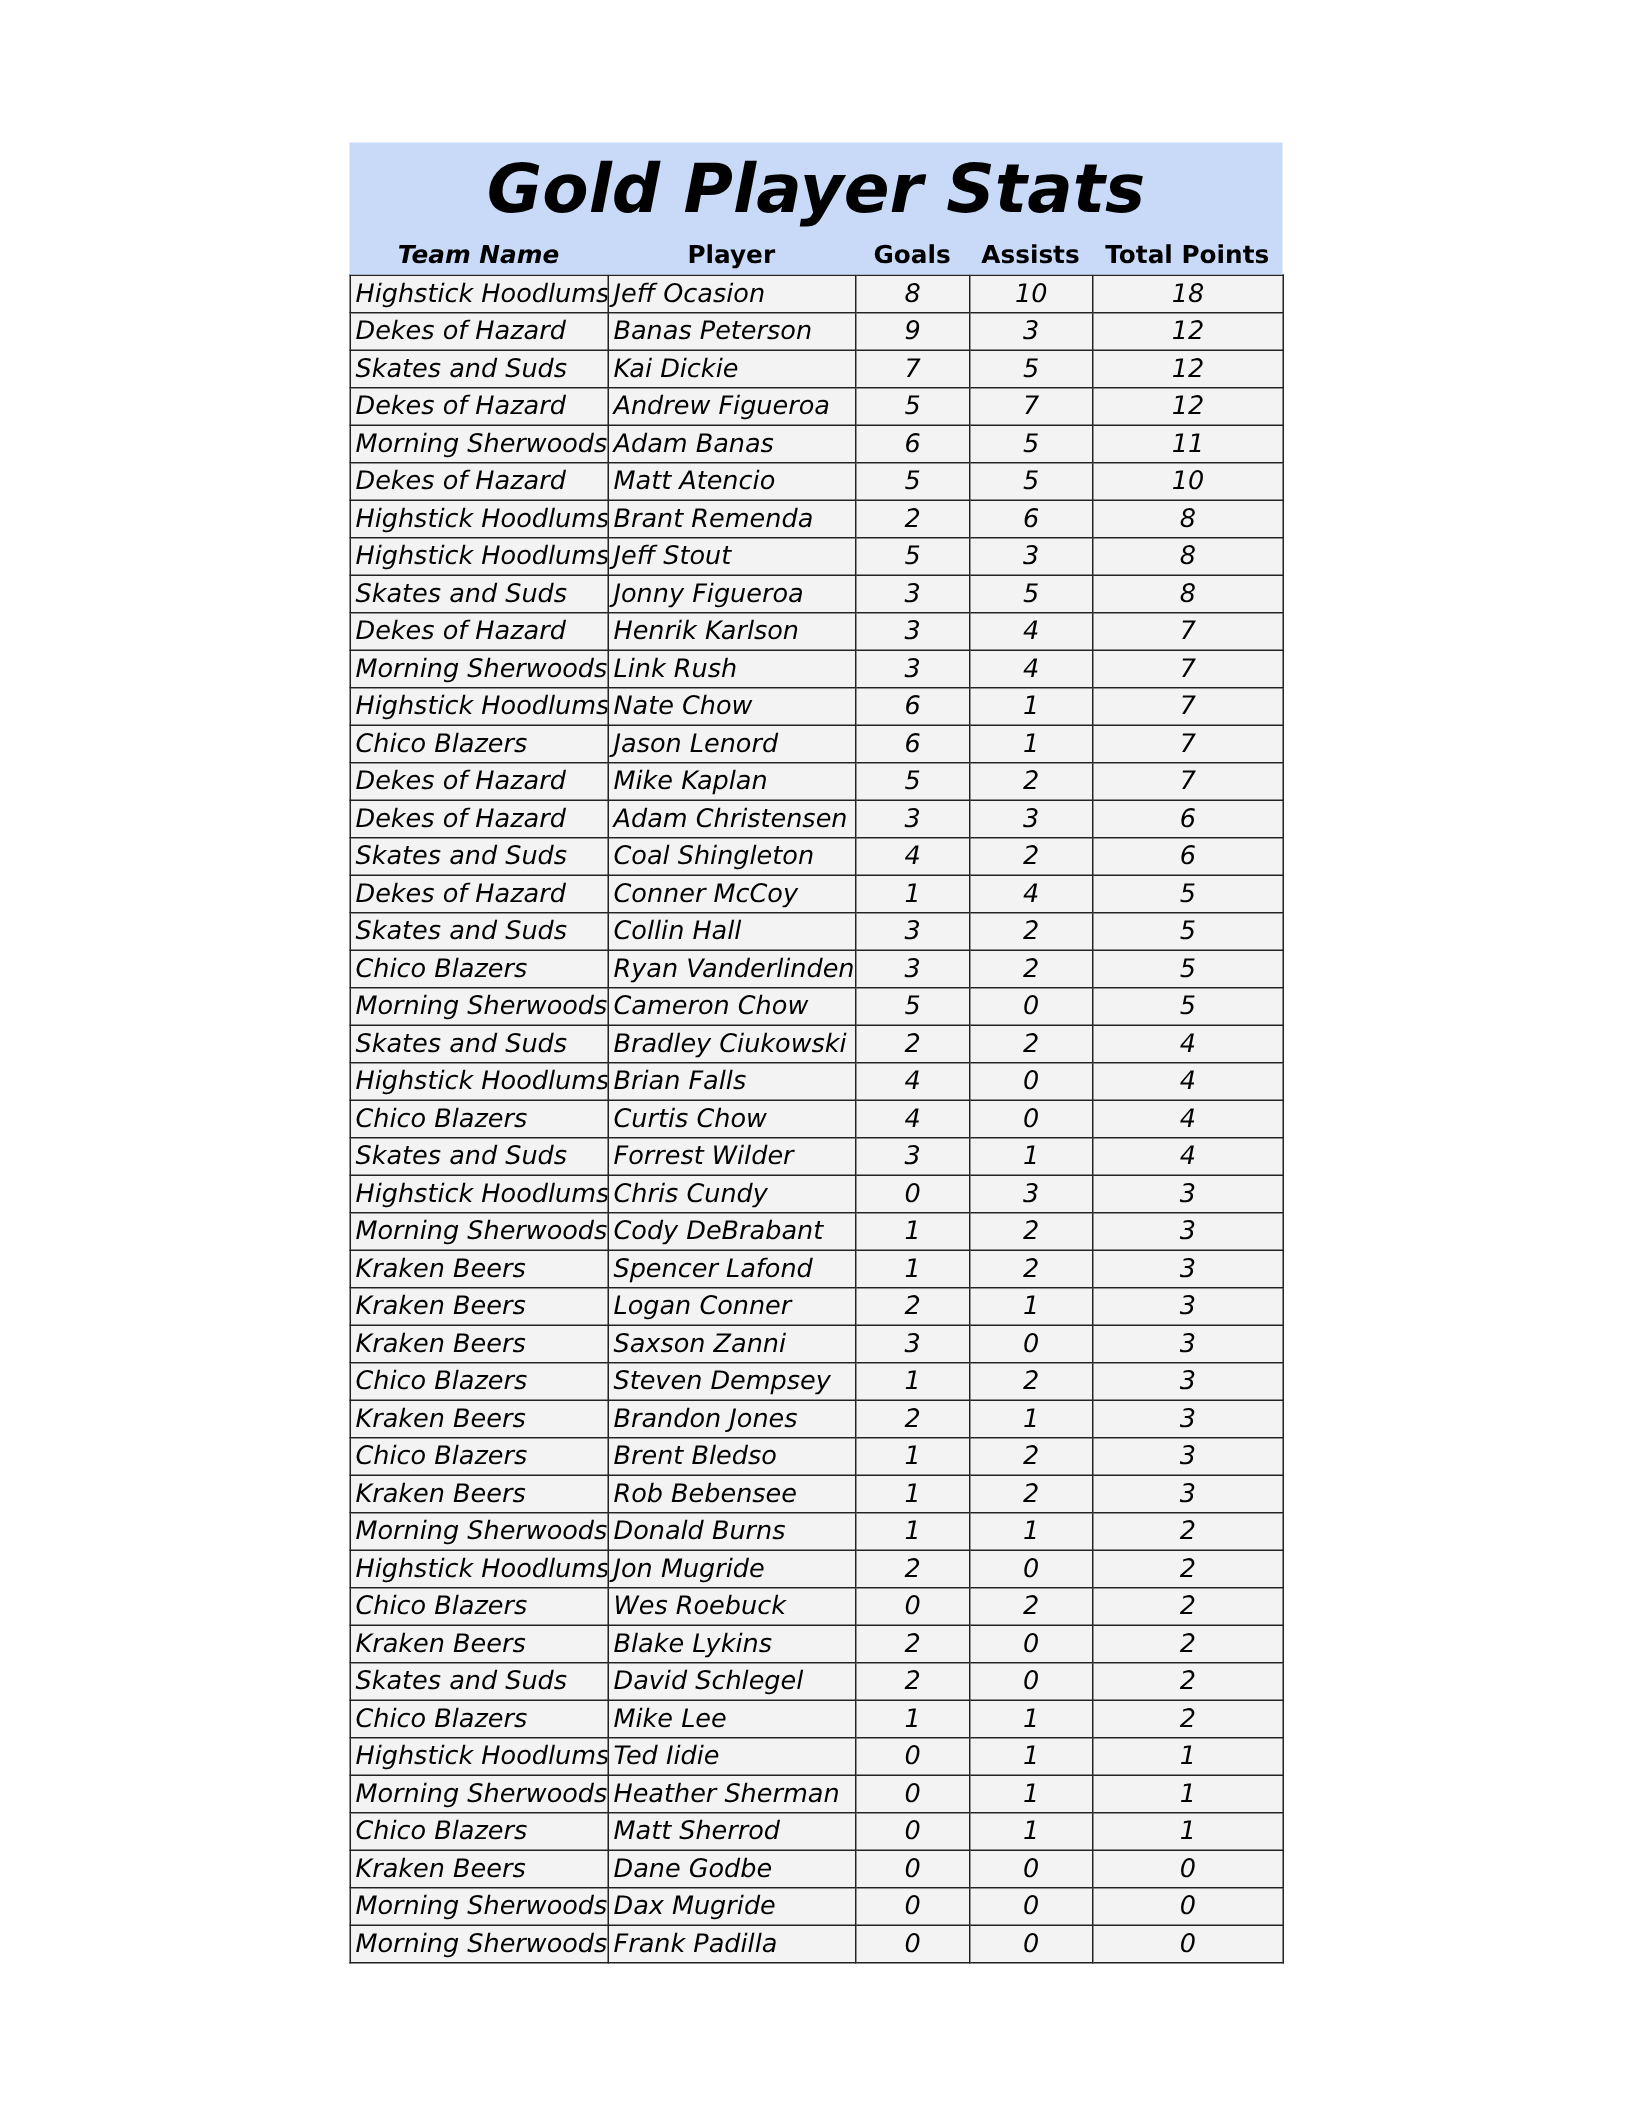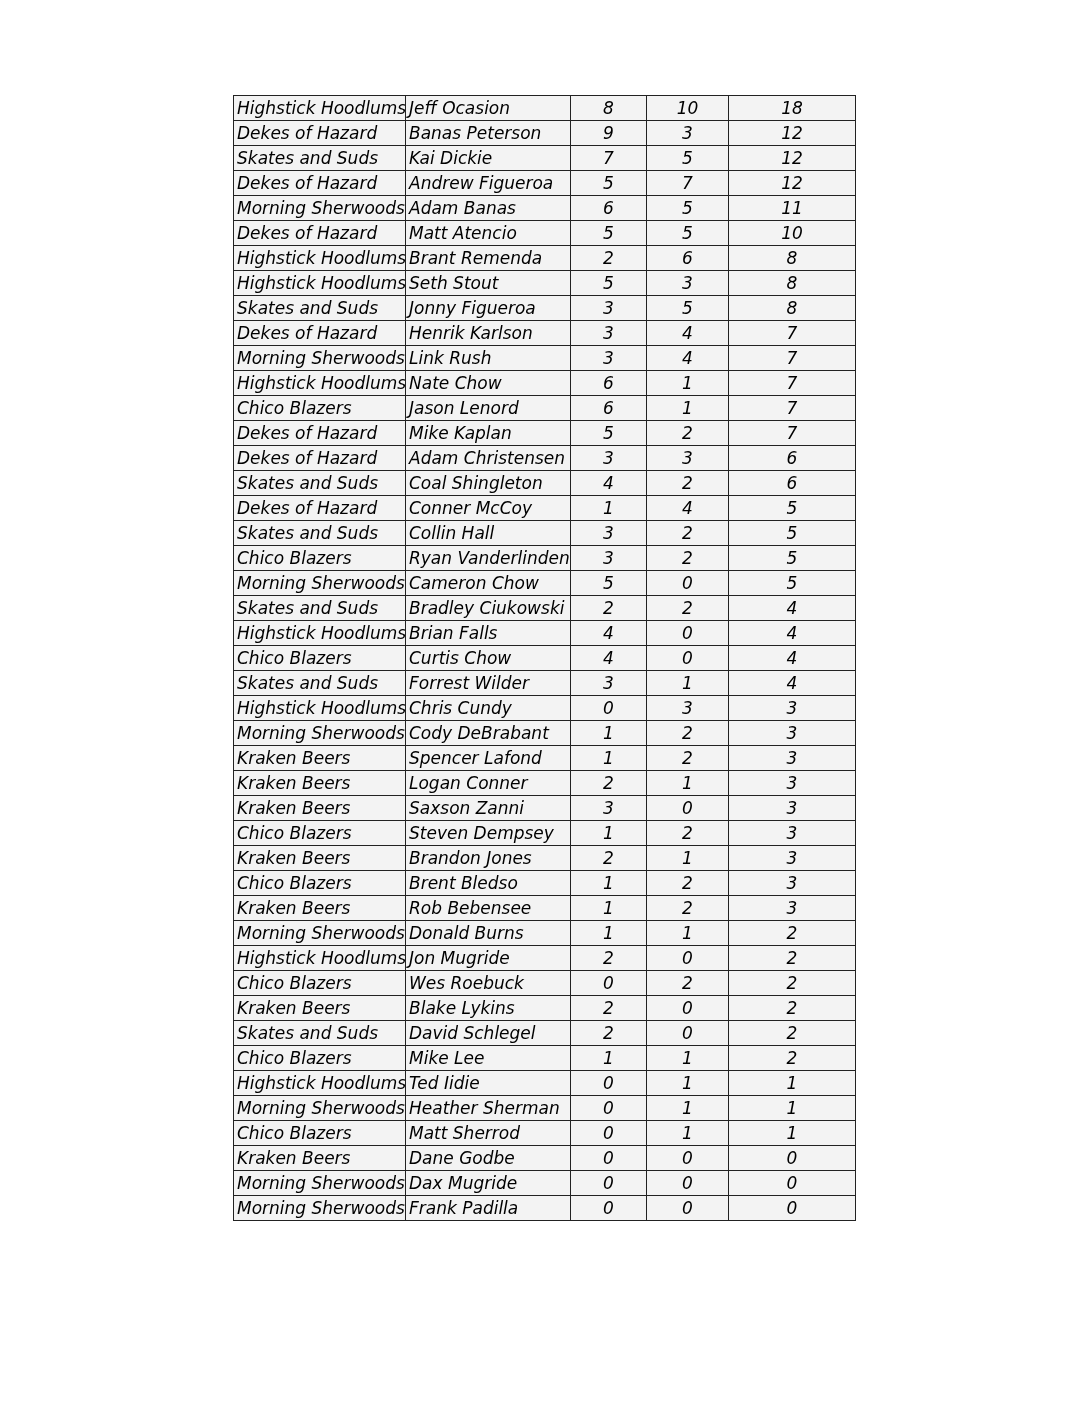--- a/index.html
+++ b/index.html
@@ -12,20 +12,30 @@
   .headrow .team { font-style: italic; }
   table { border-collapse: collapse; width: 622px; table-layout: fixed; font-size: 17px; color: #000; font-style: italic; }
   td { border: 1.3px solid #222; height: 24px; padding: 0 3px; white-space: nowrap; overflow: hidden; line-height: 23px; background: #f3f3f3; }
   td.num { text-align: center; }
   col.c1 { width: 172px; } col.c2 { width: 165px; } col.c3 { width: 76px; } col.c4 { width: 82px; } col.c5 { width: 127px; }
 </style>
 </head>
 <body>
 
 <div class="sheet">
+  <div class="title-band">
+    <div class="title">Gold Player Stats</div>
+    <div class="headrow">
+      <div class="team" style="width:172px">Team Name</div>
+      <div style="width:165px">Player</div>
+      <div style="width:76px">Goals</div>
+      <div style="width:82px">Assists</div>
+      <div style="width:127px">Total Points</div>
+    </div>
+  </div>
   <table>
     <colgroup>
         <col class="c1">
         <col class="c2">
         <col class="c3">
         <col class="c4">
         <col class="c5">
       </colgroup>
     <tbody id="tbody">
         <tr>
@@ -72,21 +82,21 @@
         </tr>
         <tr>
           <td>Highstick Hoodlums</td>
           <td>Brant Remenda</td>
           <td class="num">2</td>
           <td class="num">6</td>
           <td class="num">8</td>
         </tr>
         <tr>
           <td>Highstick Hoodlums</td>
-          <td>Seth Stout</td>
+          <td>Jeff Stout</td>
           <td class="num">5</td>
           <td class="num">3</td>
           <td class="num">8</td>
         </tr>
         <tr>
           <td>Skates and Suds</td>
           <td>Jonny Figueroa</td>
           <td class="num">3</td>
           <td class="num">5</td>
           <td class="num">8</td>

